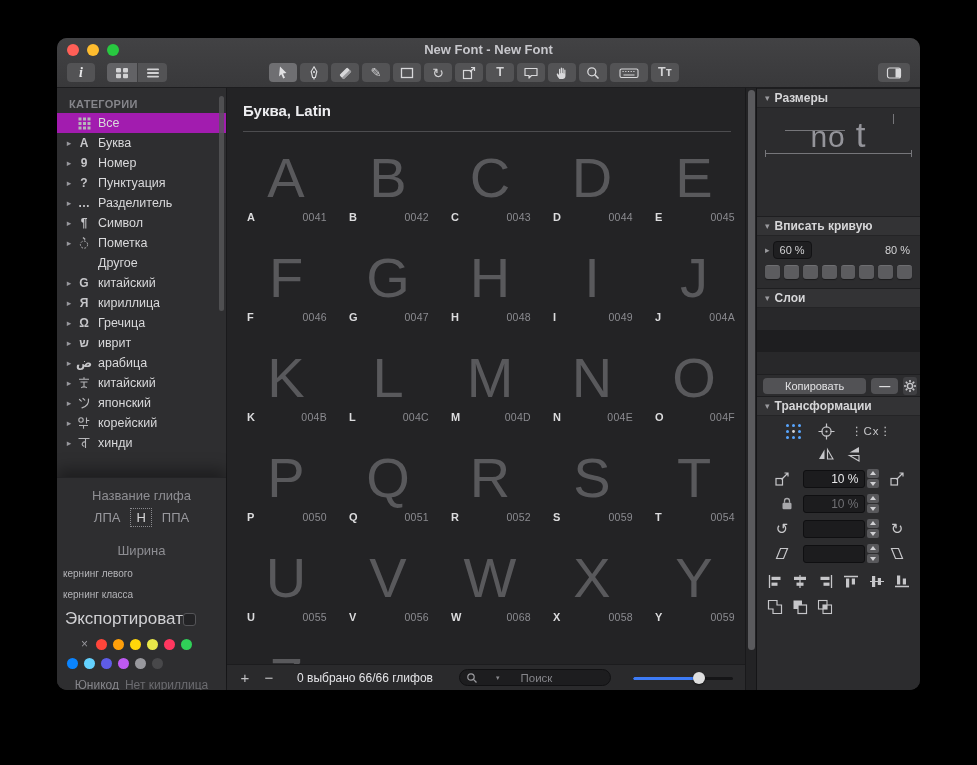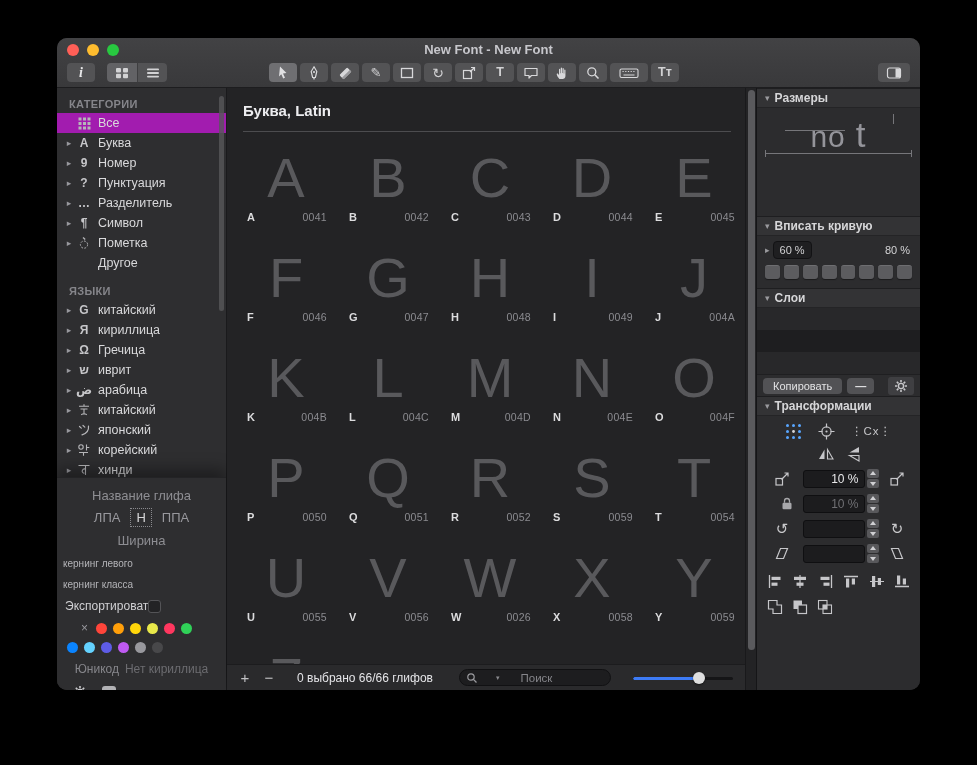--- a/index.html
+++ b/index.html
@@ -44,23 +44,23 @@
   .side-row{display:flex;align-items:center;height:20px;padding-left:6px;font-size:12.5px;font-weight:500;color:#d9d9db;white-space:nowrap}
   .side-row.selected{background:#a21caf}
   .tri{width:12px;font-size:9px;color:#98989d;text-align:center;flex:none}
   .side-icn{width:18px;display:inline-flex;align-items:center;justify-content:center;margin-right:5px;flex:none}
   .side-scrollthumb{position:absolute;right:2px;top:8px;width:5px;height:215px;background:#57575a;border-radius:3px;opacity:.8}
   
   .glyph-info{position:absolute;left:0;right:0;bottom:0;height:213px;background:#2e2e30;border-top:1px solid #232325;box-shadow:0 -8px 14px rgba(0,0,0,.35);padding-top:10px}
   .gi-name{text-align:center;font-size:13px;color:#8e8e93}
   .gi-sb{display:flex;justify-content:center;align-items:center;gap:10px;margin-top:5px;font-size:13px;color:#98989d}
   .h-box{border:1px dotted #8a8a8e;padding:0 5px;color:#d6d6d8;font-size:13px;line-height:17px}
-  .gi-width{text-align:center;margin-top:6px;font-size:13px;color:#8e8e93}
+  .gi-width{text-align:center;margin-top:16px;font-size:13px;color:#8e8e93}
   .gi-kern{margin:10px 0 0 6px;font-size:10px;color:#b4b4b8}
-  .gi-export{display:flex;align-items:center;margin:9px 0 0 8px;font-size:12px;color:#d0d0d3;gap:0}
+  .gi-export{display:flex;align-items:center;margin:9px 0 0 8px;font-size:17px;color:#d0d0d3;gap:0}
   .checkbox{width:13px;height:13px;background:#232325;border:1px solid #545457;border-radius:3px;display:inline-block}
   .gi-colors{display:flex;align-items:center;gap:6px;margin:9px 0 0 22px;height:12px}
   .gi-colors.second{margin:7px 0 0 10px}
   .dot{width:11px;height:11px;border-radius:50%;display:inline-block}
   .dot-x{color:#98989d;font-size:12px;width:11px;text-align:center;line-height:11px}
   .gi-unicode{display:flex;gap:6px;justify-content:center;margin-top:9px;font-size:12px}
   .gi-unicode .lab{color:#86868b}
   .gi-unicode .val{color:#6c6c70}
   .gi-icons{display:flex;gap:14px;margin:9px 0 0 16px;align-items:center}
   
@@ -115,21 +115,21 @@
   .fc-tri{font-size:9px;color:#9a9a9e;margin-right:3px}
   .fc-pill{background:#1f1f21;border:1px solid #121214;border-radius:4px;font-size:11px;color:#d2d2d4;padding:2px 6px}
   .fc-max{margin-left:auto;font-size:11px;color:#d2d2d4;padding-right:2px}
   .fc-steps{display:flex;gap:4px;margin-top:5px}
   .fc-btn{width:15px;height:14px;background:#5c5c5f;border-radius:3px;border-top:1px solid #6e6e71;box-shadow:0 1px 1px rgba(0,0,0,.4);display:inline-block}
   .layers-list{height:66px;background:#202022}
   .lrow{height:22px}
   .lrow.a{background:#28282a}
   .lrow.b{background:#1e1e20}
   .layers-bar{height:22px;background:#2c2c2e;display:flex;align-items:center;gap:5px;padding:0 6px;border-top:1px solid #1f1f21}
-  .rp-btn{height:16px;background:#525255;border:none;border-radius:4px;color:#e2e2e4;font-size:11px;padding:0 10px;font-family:inherit}
+  .rp-btn{height:16px;background:#525255;border:none;border-radius:4px;color:#e2e2e4;font-size:11px;padding:0 22px;font-family:inherit}
   .rp-btn.minus{padding:0 8px;font-weight:700}
   .gear-btn{margin-left:auto;width:26px;height:18px;background:#3f3f42;border-radius:3px;display:flex;align-items:center;justify-content:center}
   .tx{padding:4px 8px}
   .tx-row{display:flex;align-items:center;margin-top:6px}
   .tx-row.refs{justify-content:center;gap:16px;margin-top:3px}
   .tx-row.mirrors{justify-content:center;gap:12px;margin-top:5px}
   .tx-row.fields{padding:0 2px}
   .tx-left{width:30px;display:flex;align-items:center;justify-content:center;flex:none}
   .tx-left.lockpos{justify-content:flex-end;padding-right:4px}
   .tx-right{width:26px;display:flex;justify-content:center;flex:none}
@@ -365,21 +365,20 @@
                   </svg>
                 </span>
                 <span class="side-label">Пометка</span>
               </div>
               <div class="side-row">
                 <span class="tri"></span>
                 <span class="side-icn icn"></span>
                 <span class="side-label">Другое</span>
               </div>
             </div>
-          <div class="side-header langs">ЯЗЫКИ</div>
           <div>
               <div class="side-row">
                 <span class="tri">▸</span>
                 <span class="side-icn icn">
                   <span class="iCat">G</span>
                 </span>
                 <span class="side-label">китайский</span>
               </div>
               <div class="side-row">
                 <span class="tri">▸</span>
@@ -668,21 +667,21 @@
               <div class="gg">V</div>
               <div class="gl">
                 <span class="gc">V</span>
                 <span class="gu">0056</span>
               </div>
             </div>
             <div class="gcell">
               <div class="gg">W</div>
               <div class="gl">
                 <span class="gc">W</span>
-                <span class="gu">0026</span>
+                <span class="gu">0068</span>
               </div>
             </div>
             <div class="gcell">
               <div class="gg">X</div>
               <div class="gl">
                 <span class="gc">X</span>
                 <span class="gu">0058</span>
               </div>
             </div>
             <div class="gcell">

